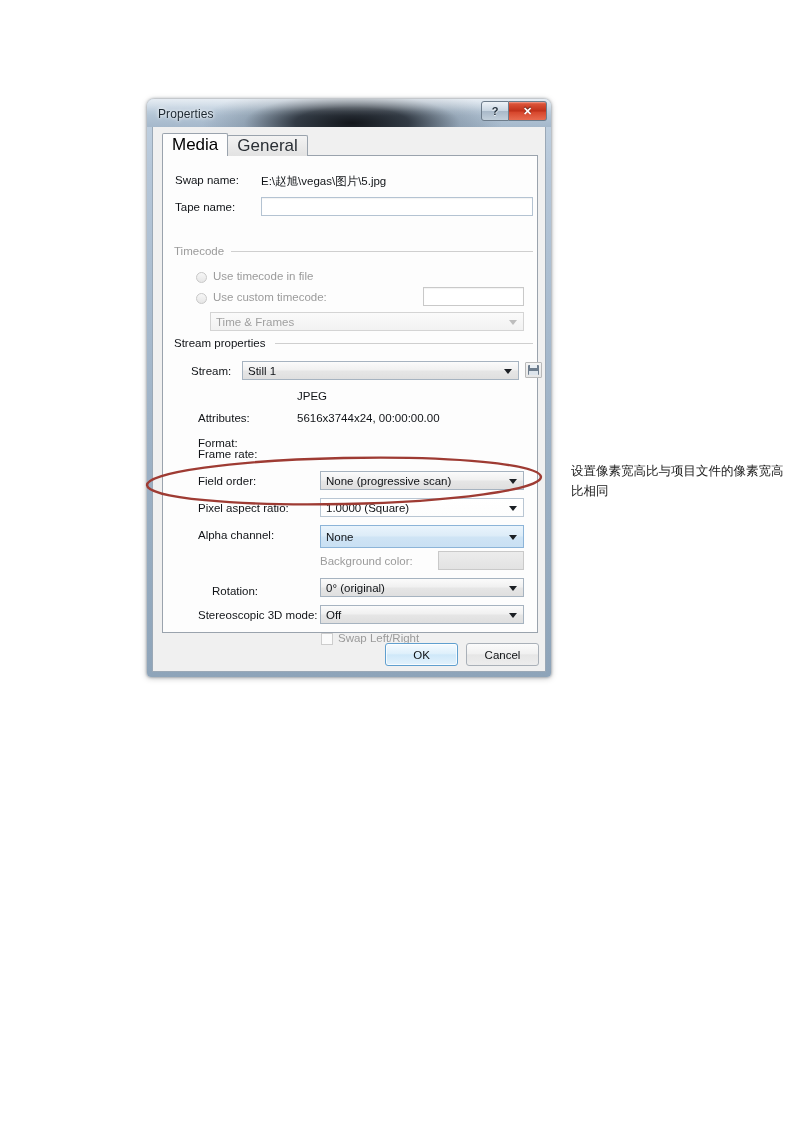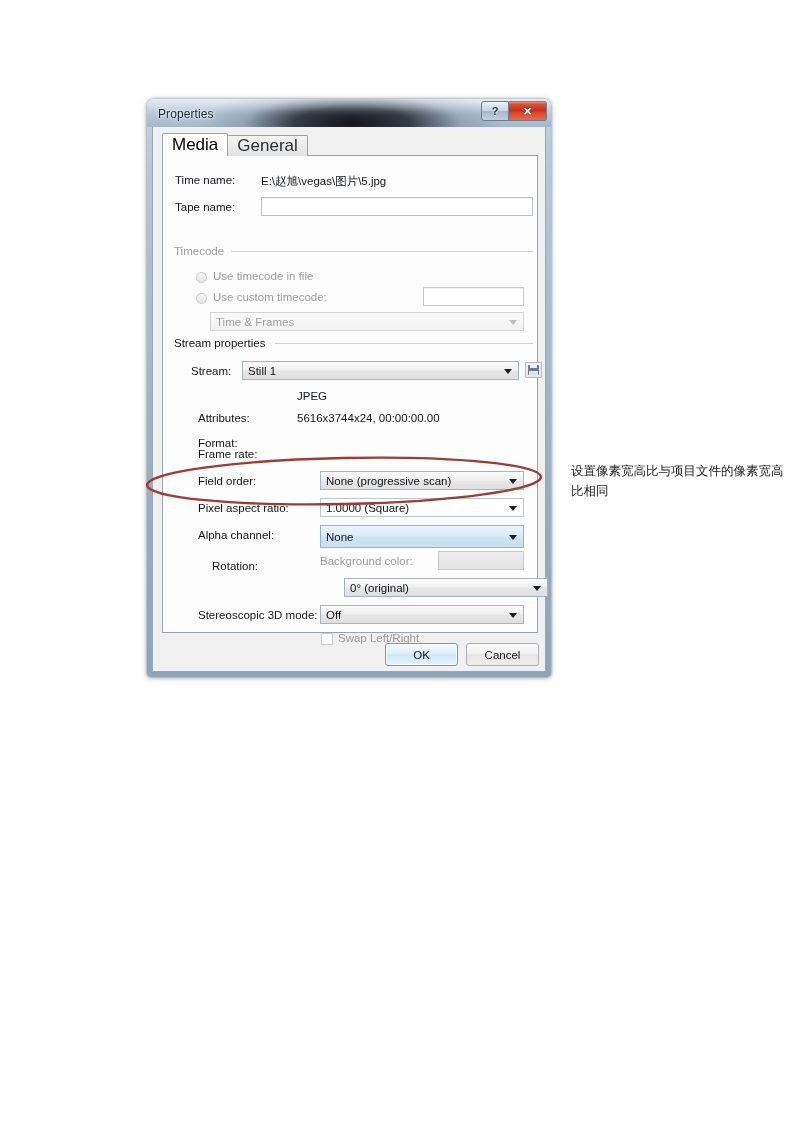--- a/index.html
+++ b/index.html
@@ -334,21 +334,21 @@
 
   <div id="dialog-client">
 
     <div id="tab-strip">
       <div class="tab active">Media</div>
       <div class="tab inactive">General</div>
     </div>
 
     <div id="tab-page">
 
-      <div class="lbl" style="left:12px; top:18px;">Time name:</div>
+      <div class="lbl" style="left:12px; top:18px;">Swap name:</div>
       <div class="val" style="left:98px; top:18px;">E:\赵旭\vegas\图片\5.jpg</div>
 
       <div class="lbl" style="left:12px; top:45px;">Tape name:</div>
       <div class="textbox" style="left:98px; top:41px; width:272px; height:19px;">
         <input type="text" style="width: 100%; height: 100%; border: none; outline: none; background: transparent; font-family: &quot;Liberation Sans&quot;, sans-serif; font-size: 11.5px; padding: 0px 4px; box-sizing: border-box;" value="">
       </div>
 
       <div class="lbl dim" style="left:11px; top:89px;">Timecode</div>
       <div class="group-line" style="left:68px; top:95px; width:302px;"></div>
 
@@ -400,22 +400,22 @@
 
       <div class="lbl" style="left:35px; top:373px;">Alpha channel:</div>
       <div class="combo focused" style="left:157px; top:369px; width:204px; height:23px;">
         <span>None</span>
         <span class="arrow"></span>
       </div>
 
       <div class="lbl dim" style="left:157px; top:399px;">Background color:</div>
       <div id="background-color-swatch" style="left:275px; top:395px; width:86px; height:19px;"></div>
 
-      <div class="lbl" style="left:35px; top:404px;padding-left:14px;">Rotation:</div>
-      <div class="combo" style="left:157px; top:422px; width:204px; height:19px;margin-left:24px;">
+      <div class="lbl" style="left:35px; top:429px;padding-left:14px;">Rotation:</div>
+      <div class="combo" style="left:157px; top:422px; width:204px; height:19px;">
         <span>0° (original)</span>
         <span class="arrow"></span>
       </div>
 
       <div class="lbl" style="left:35px; top:453px;">Stereoscopic 3D mode:</div>
       <div class="combo" style="left:157px; top:449px; width:204px; height:19px;">
         <span>Off</span>
         <span class="arrow"></span>
       </div>
 

